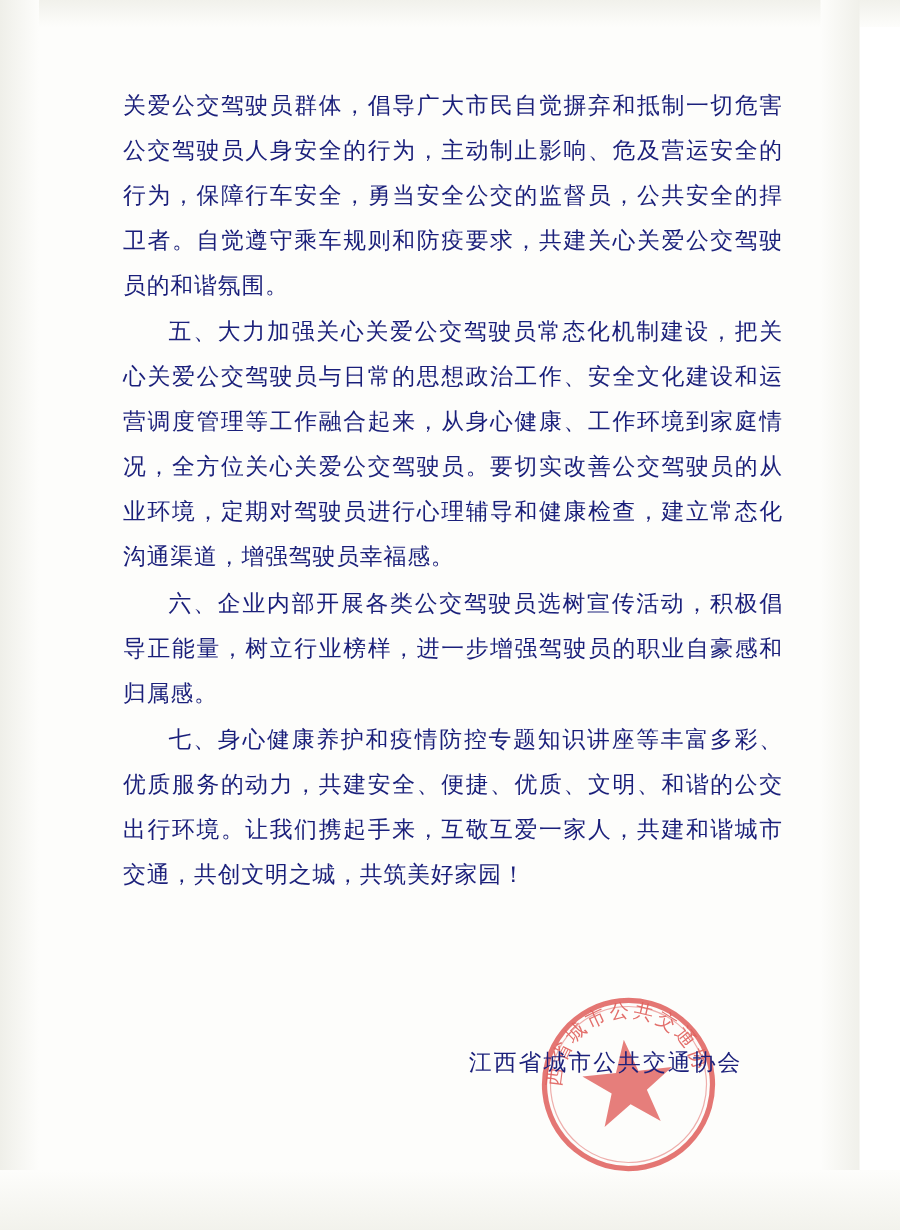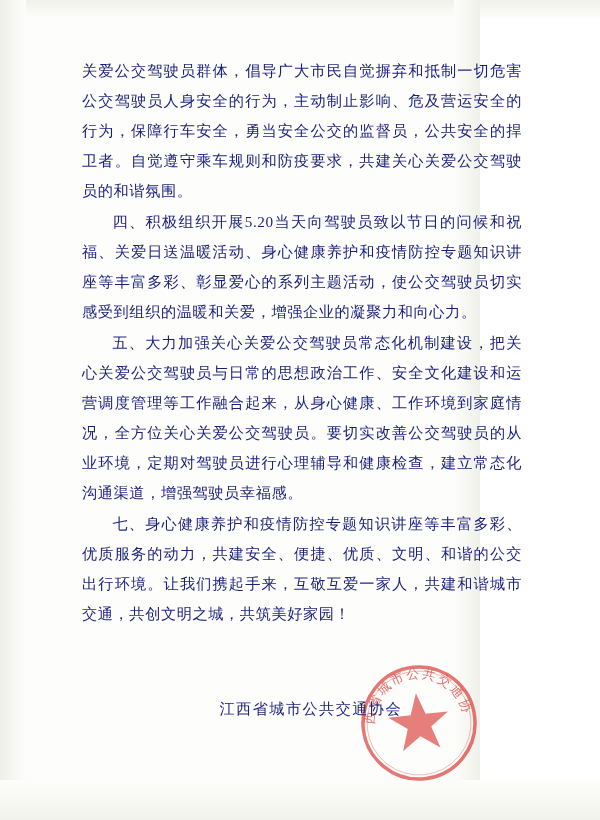--- a/index.html
+++ b/index.html
@@ -8,21 +8,21 @@
   }
   body {
     width: 600px;
     height: 820px;
     background: #ffffff;
     font-family: "Liberation Serif", "DejaVu Serif", serif;
     overflow: hidden;
   }
   .page {
     position: relative;
-    width: 480px;
+    width: 573px;
     height: 820px;
     background: #fdfdfb;
     box-sizing: border-box;
   }
   .doc-body {
     position: absolute;
     left: 82px;
     top: 56px;
     width: 440px;
   }
@@ -103,22 +103,22 @@
 
 <div class="page">
 
   <div class="paper-edge-top"></div>
   <div class="paper-edge-left"></div>
   <div class="paper-edge-right"></div>
   <div class="paper-edge-bottom"></div>
 
   <div class="doc-body">
     <p class="para">关爱公交驾驶员群体，倡导广大市民自觉摒弃和抵制一切危害公交驾驶员人身安全的行为，主动制止影响、危及营运安全的行为，保障行车安全，勇当安全公交的监督员，公共安全的捍卫者。自觉遵守乘车规则和防疫要求，共建关心关爱公交驾驶员的和谐氛围。</p>
-    <p class="para indent">四、积极组织开展5.20当天向驾驶员致以节日的问候和祝福、关爱日送温暖活动、身心健康养护和疫情防控专题知识讲座等丰富多彩、彰显爱心的系列主题活动，使公交驾驶员切实感受到组织的温暖和关爱，增强企业的凝聚力和向心力。</p>
     <p class="para indent">五、大力加强关心关爱公交驾驶员常态化机制建设，把关心关爱公交驾驶员与日常的思想政治工作、安全文化建设和运营调度管理等工作融合起来，从身心健康、工作环境到家庭情况，全方位关心关爱公交驾驶员。要切实改善公交驾驶员的从业环境，定期对驾驶员进行心理辅导和健康检查，建立常态化沟通渠道，增强驾驶员幸福感。</p>
+    <p class="para indent">六、企业内部开展各类公交驾驶员选树宣传活动，积极倡导正能量，树立行业榜样，进一步增强驾驶员的职业自豪感和归属感。</p>
     <p class="para indent">七、身心健康养护和疫情防控专题知识讲座等丰富多彩、优质服务的动力，共建安全、便捷、优质、文明、和谐的公交出行环境。让我们携起手来，互敬互爱一家人，共建和谐城市交通，共创文明之城，共筑美好家园！</p>
   </div>
 
   <div class="seal">
     <svg width="122" height="122" viewBox="0 0 122 122" xmlns="http://www.w3.org/2000/svg">
       <g transform="rotate(-6 61 61)">
         <circle cx="61" cy="61" r="56" fill="none" stroke="#d8332f" stroke-width="3.5" opacity="0.85"></circle>
         <circle cx="61" cy="61" r="52" fill="none" stroke="#d8332f" stroke-width="0.8" opacity="0.5"></circle>
         <path d="M61 31 L68.5 52.5 L91 52.5 L72.8 65.8 L79.8 87.5 L61 74.2 L42.2 87.5 L49.2 65.8 L31 52.5 L53.5 52.5 Z" fill="#d8332f" opacity="0.8"></path>
         <path id="sealTopArc" d="M 16 61 A 45 45 0 0 1 106 61" fill="none"></path>

